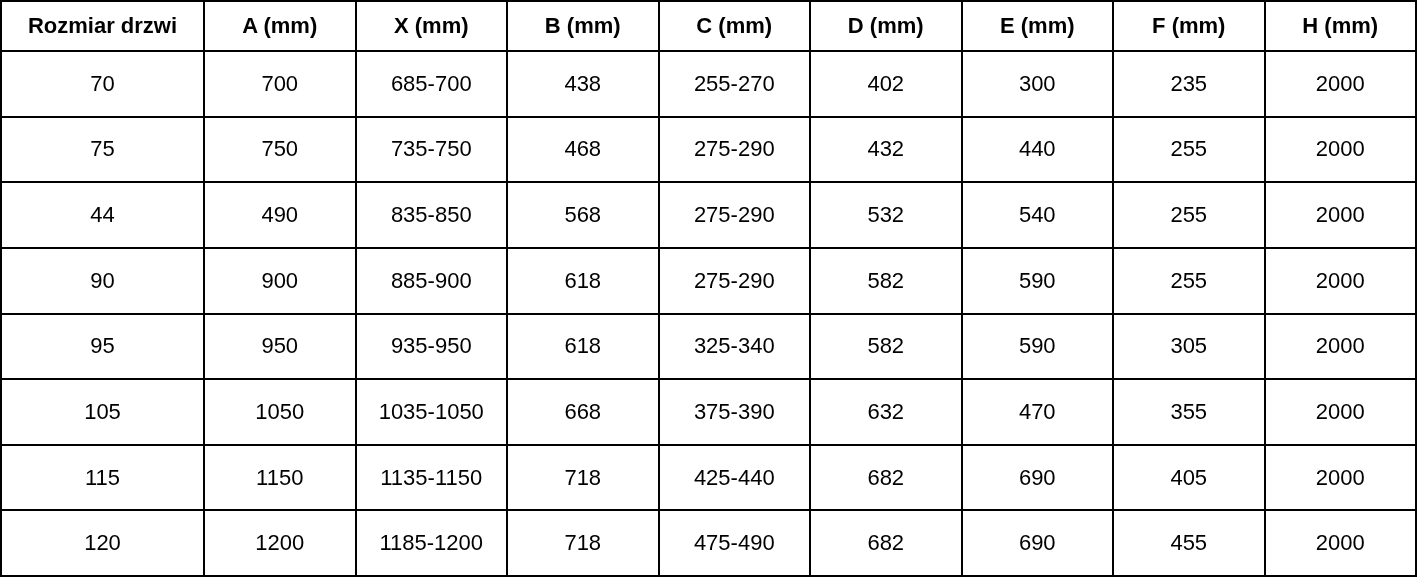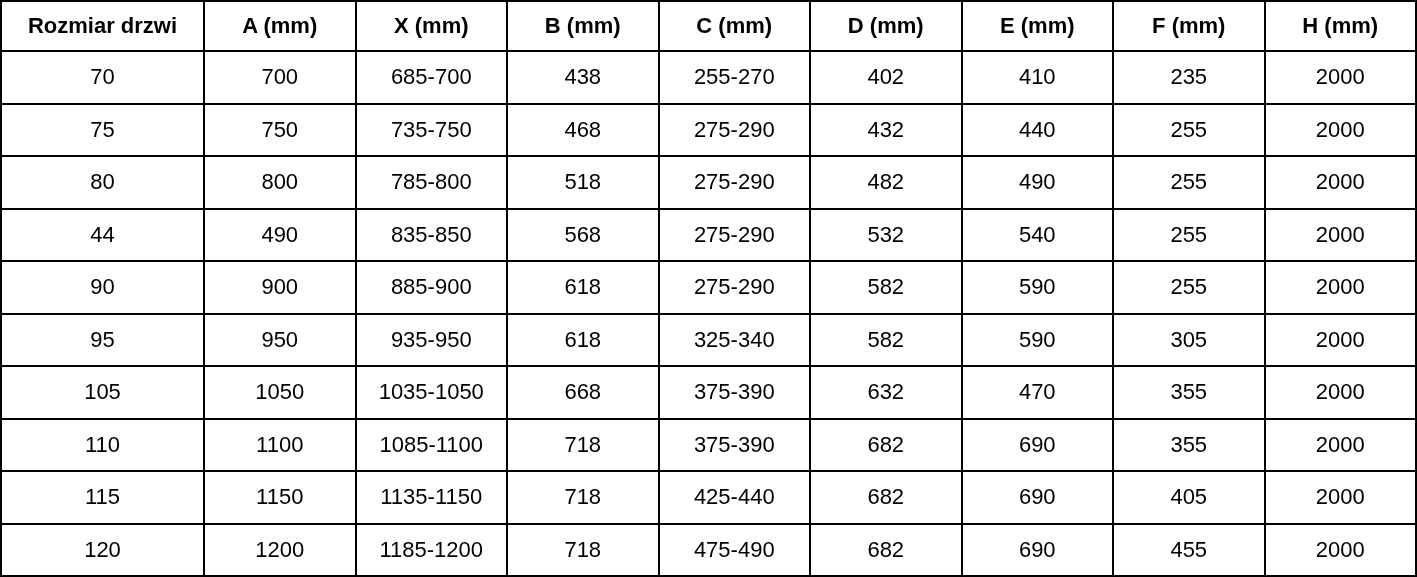--- a/index.html
+++ b/index.html
@@ -75,43 +75,32 @@
         </tr>
     </thead>
     <tbody>
         <tr>
           <td>70</td>
           <td>700</td>
           <td>685-700</td>
           <td>438</td>
           <td>255-270</td>
           <td>402</td>
-          <td>410</td>
+          <td>300</td>
           <td>235</td>
           <td>2000</td>
         </tr>
         <tr>
           <td>75</td>
           <td>750</td>
           <td>735-750</td>
           <td>468</td>
           <td>275-290</td>
           <td>432</td>
           <td>440</td>
-          <td>255</td>
-          <td>2000</td>
-        </tr>
-        <tr>
-          <td>80</td>
-          <td>800</td>
-          <td>785-800</td>
-          <td>518</td>
-          <td>275-290</td>
-          <td>482</td>
-          <td>490</td>
           <td>255</td>
           <td>2000</td>
         </tr>
         <tr>
           <td>44</td>
           <td>490</td>
           <td>835-850</td>
           <td>568</td>
           <td>275-290</td>
           <td>532</td>
@@ -146,31 +135,20 @@
           <td>1050</td>
           <td>1035-1050</td>
           <td>668</td>
           <td>375-390</td>
           <td>632</td>
           <td>470</td>
           <td>355</td>
           <td>2000</td>
         </tr>
         <tr>
-          <td>110</td>
-          <td>1100</td>
-          <td>1085-1100</td>
-          <td>718</td>
-          <td>375-390</td>
-          <td>682</td>
-          <td>690</td>
-          <td>355</td>
-          <td>2000</td>
-        </tr>
-        <tr>
           <td>115</td>
           <td>1150</td>
           <td>1135-1150</td>
           <td>718</td>
           <td>425-440</td>
           <td>682</td>
           <td>690</td>
           <td>405</td>
           <td>2000</td>
         </tr>

